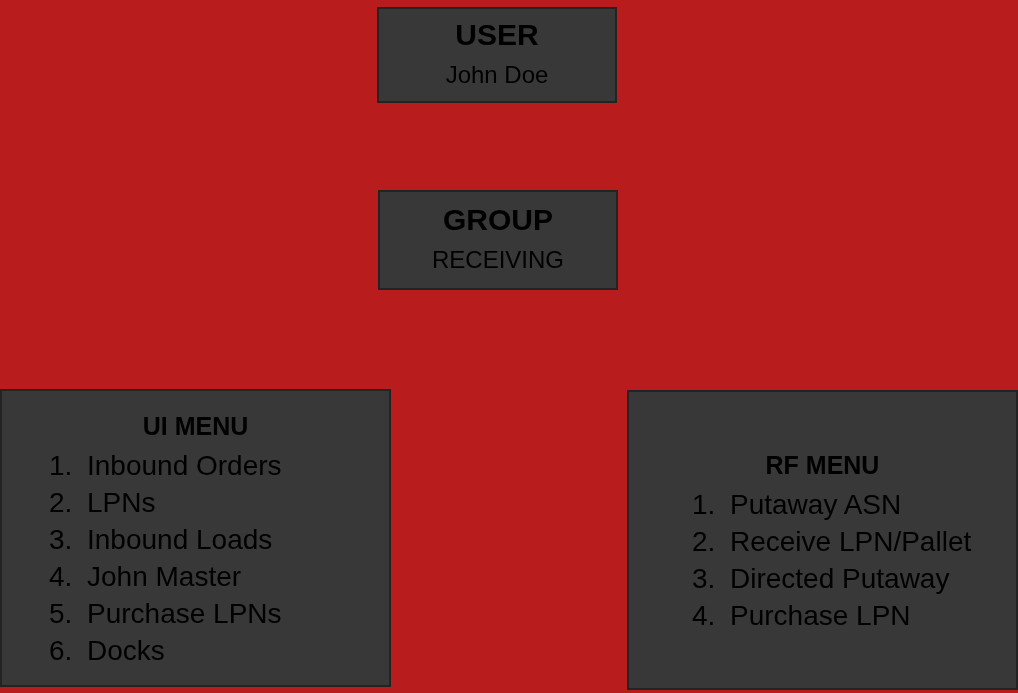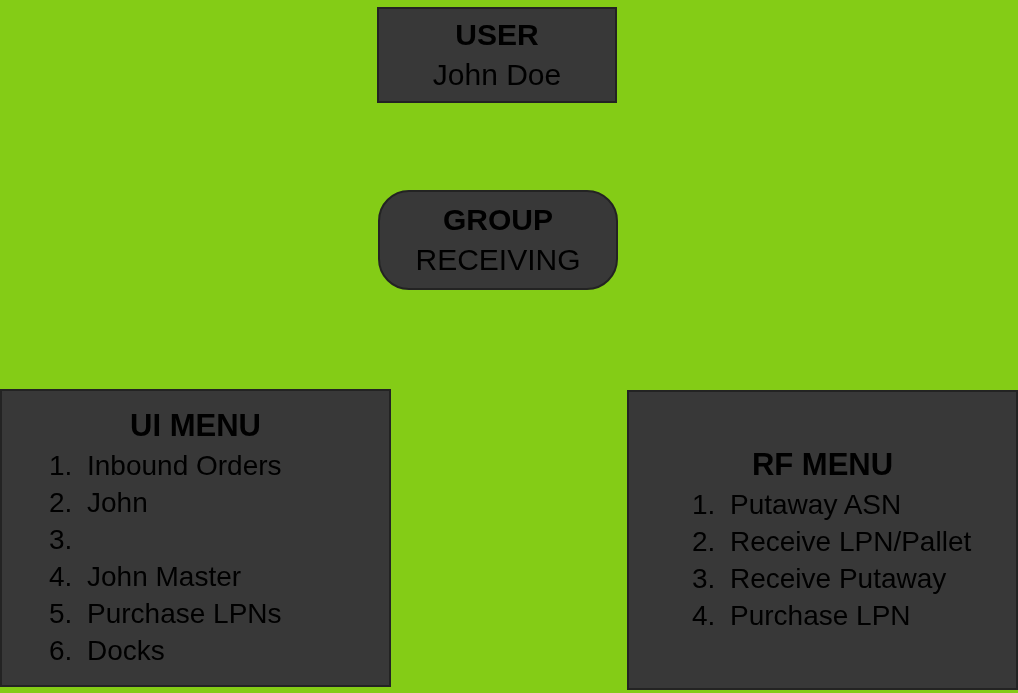--- a/index.html
+++ b/index.html
@@ -4,21 +4,21 @@
 <style>
   html, body {
     margin: 0;
     padding: 0;
     background: #000;
   }
   .canvas {
     position: relative;
     width: 1018px;
     height: 693px;
-    background: #84cc16;
+    background: #b91c1c;
     overflow: hidden;
     font-family: "Liberation Sans", "DejaVu Sans", sans-serif;
   }
   .box {
     position: absolute;
     background: #383838;
     border: 2px solid #232323;
     box-sizing: border-box;
     color: #000000;
     display: flex;
@@ -30,34 +30,34 @@
     align-items: center;
     text-align: center;
   }
   .box-title {
     font-size: 30px;
     font-weight: 700;
     line-height: 40px;
     white-space: nowrap;
   }
   .box-value {
-    font-size: 30px;
+    font-size: 24px;
     font-weight: 400;
     line-height: 40px;
     white-space: nowrap;
   }
   .user-box  { left: 377px; top: 7px;   width: 240px; height: 96px; }
-  .group-box { left: 378px; top: 190px; width: 240px; height: 100px; border-radius: 31px; }
+  .group-box { left: 378px; top: 190px; width: 240px; height: 100px; }
 
   
   .menu-box { }
   .ui-menu { left: 0px;   top: 389px; width: 391px; height: 298px; }
   .rf-menu { left: 627px; top: 390px; width: 391px; height: 300px; }
   .menu-title {
-    font-size: 31px;
+    font-size: 25px;
     font-weight: 700;
     text-align: center;
     line-height: 38px;
     margin-bottom: 2px;
     white-space: nowrap;
   }
   .menu-list {
     display: flex;
     flex-direction: column;
   }
@@ -92,24 +92,25 @@
 
   <div class="box menu-box ui-menu">
     <div class="menu-title">UI MENU</div>
     <div class="menu-list">
       <div class="menu-item">
         <span class="num">1.</span>
         <span class="label">Inbound Orders</span>
       </div>
       <div class="menu-item">
         <span class="num">2.</span>
-        <span class="label">John</span>
+        <span class="label">LPNs</span>
       </div>
       <div class="menu-item">
         <span class="num">3.</span>
+        <span class="label">Inbound Loads</span>
       </div>
       <div class="menu-item">
         <span class="num">4.</span>
         <span class="label">John Master</span>
       </div>
       <div class="menu-item">
         <span class="num">5.</span>
         <span class="label">Purchase LPNs</span>
       </div>
       <div class="menu-item">
@@ -125,21 +126,21 @@
       <div class="menu-item">
         <span class="num">1.</span>
         <span class="label">Putaway ASN</span>
       </div>
       <div class="menu-item">
         <span class="num">2.</span>
         <span class="label">Receive LPN/Pallet</span>
       </div>
       <div class="menu-item">
         <span class="num">3.</span>
-        <span class="label">Receive Putaway</span>
+        <span class="label">Directed Putaway</span>
       </div>
       <div class="menu-item">
         <span class="num">4.</span>
         <span class="label">Purchase LPN</span>
       </div>
     </div>
   </div>
 
 </div>
 

